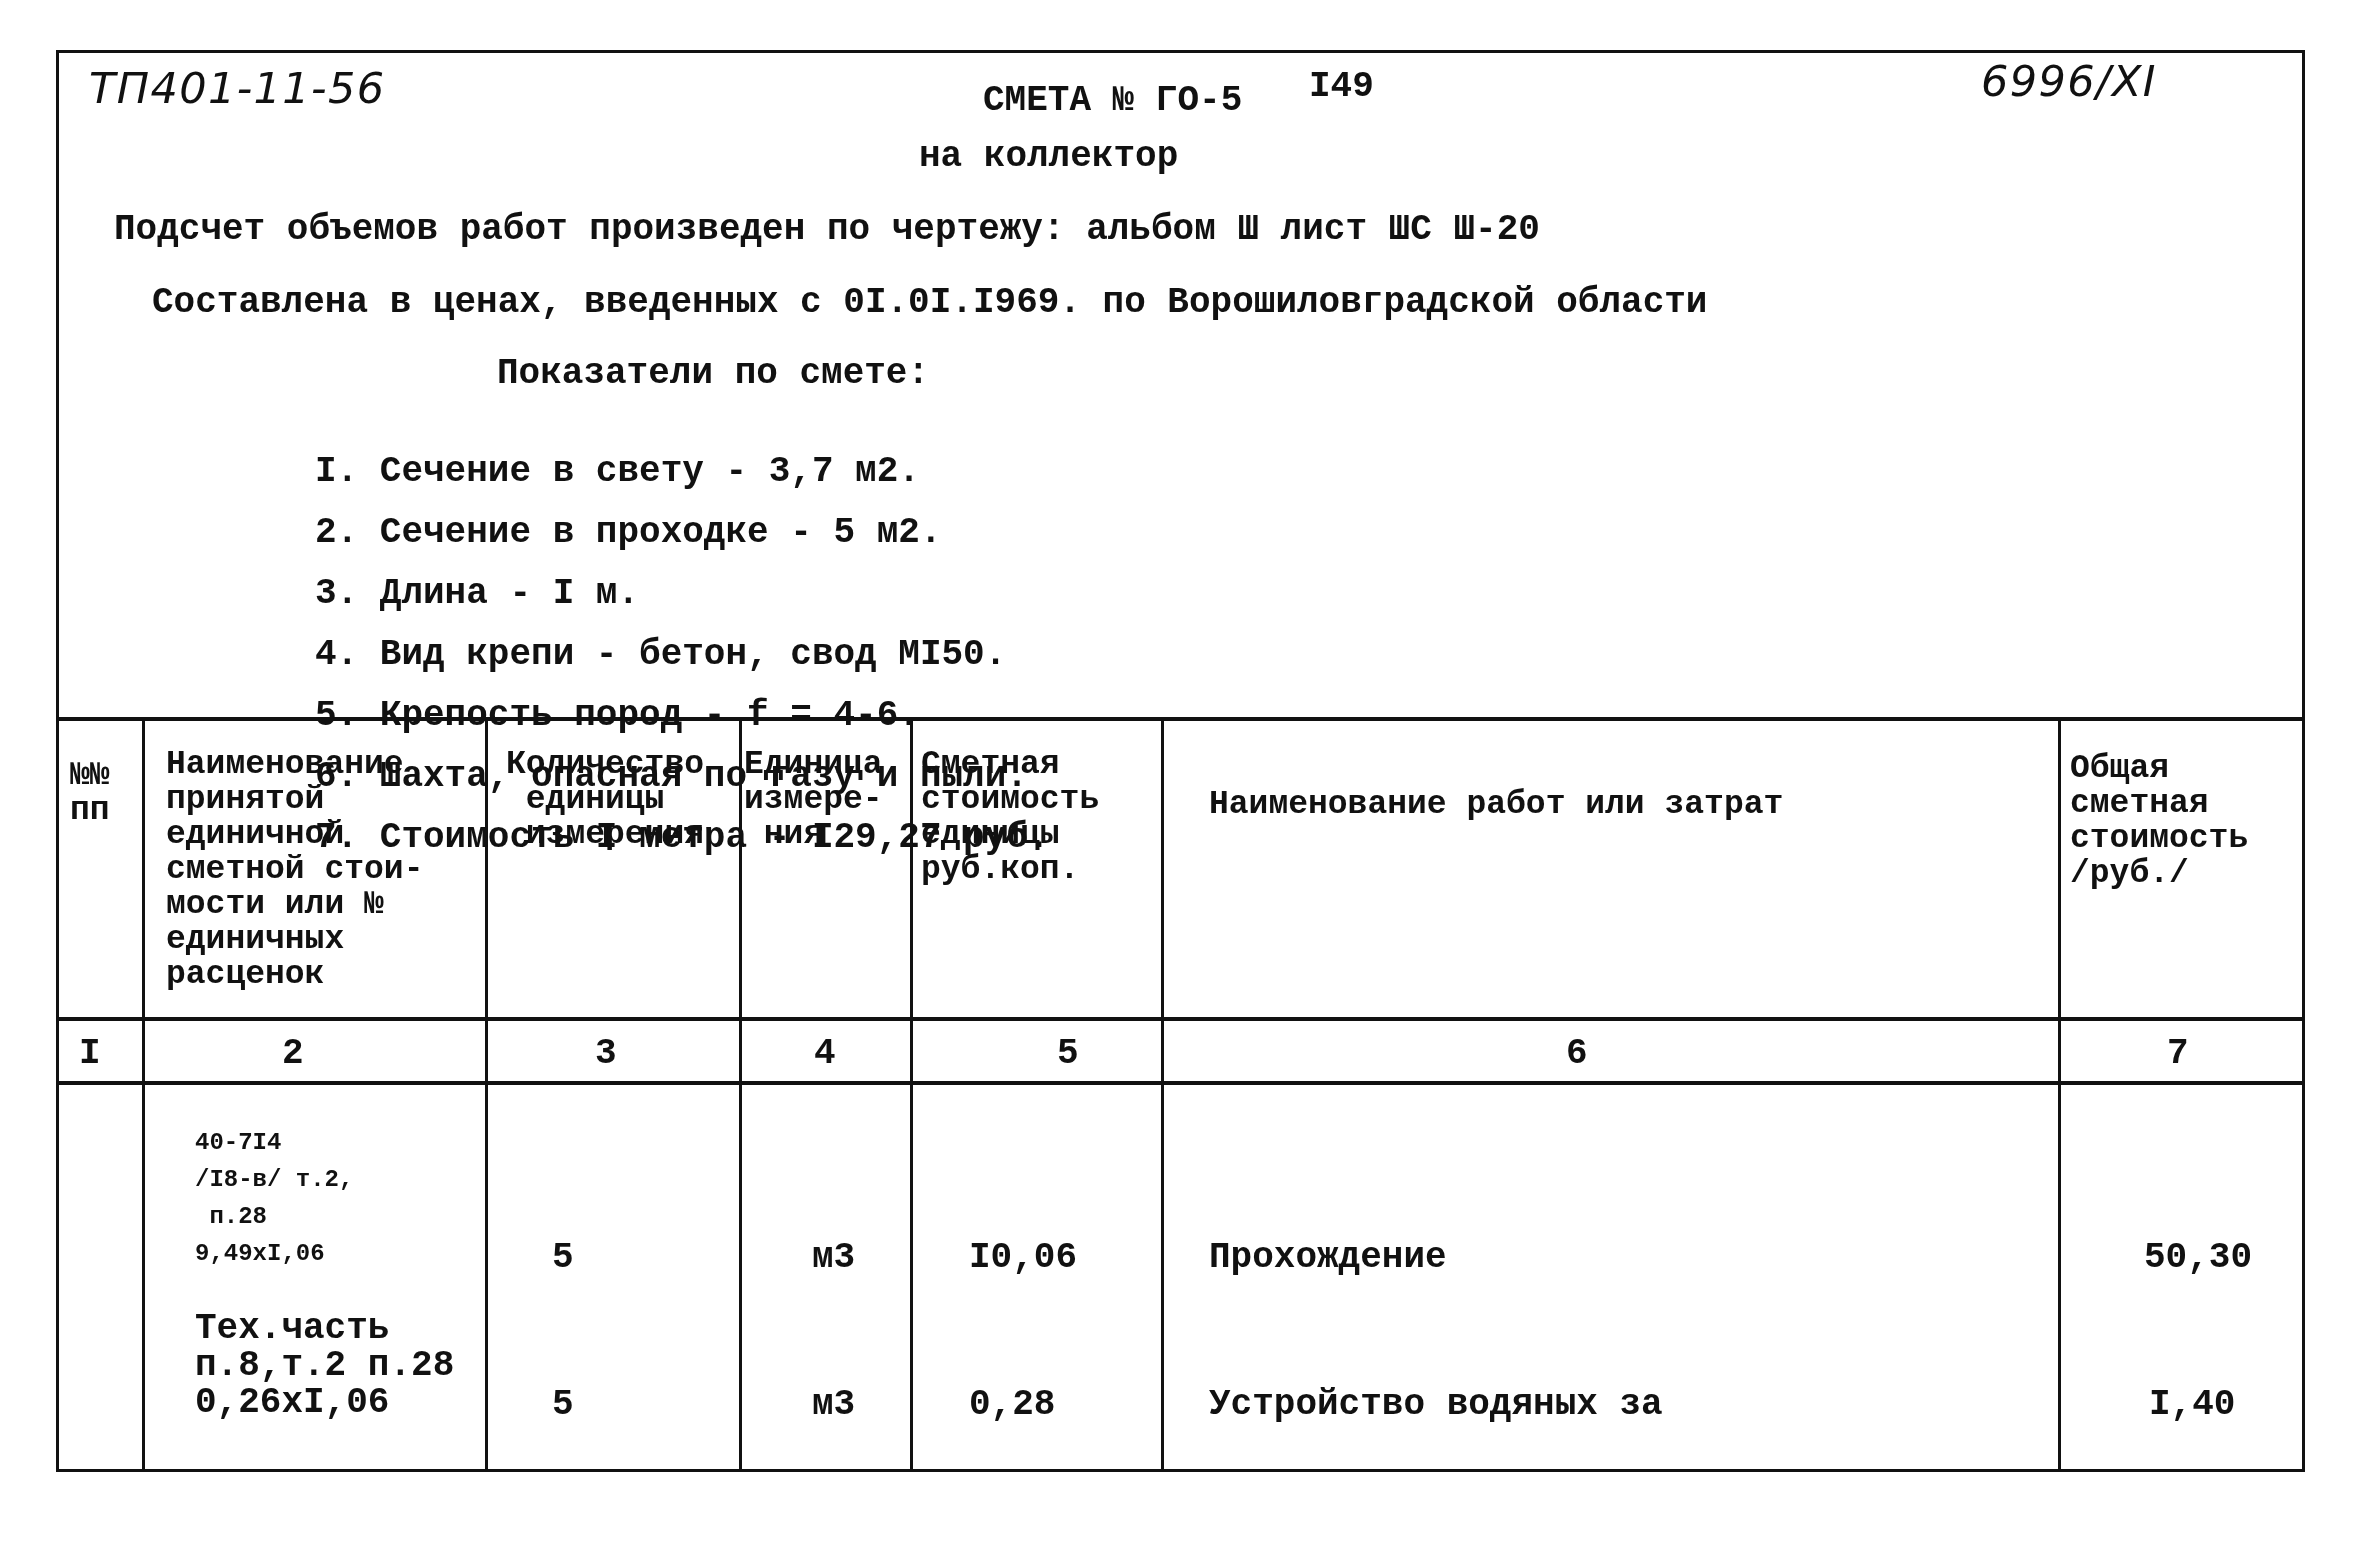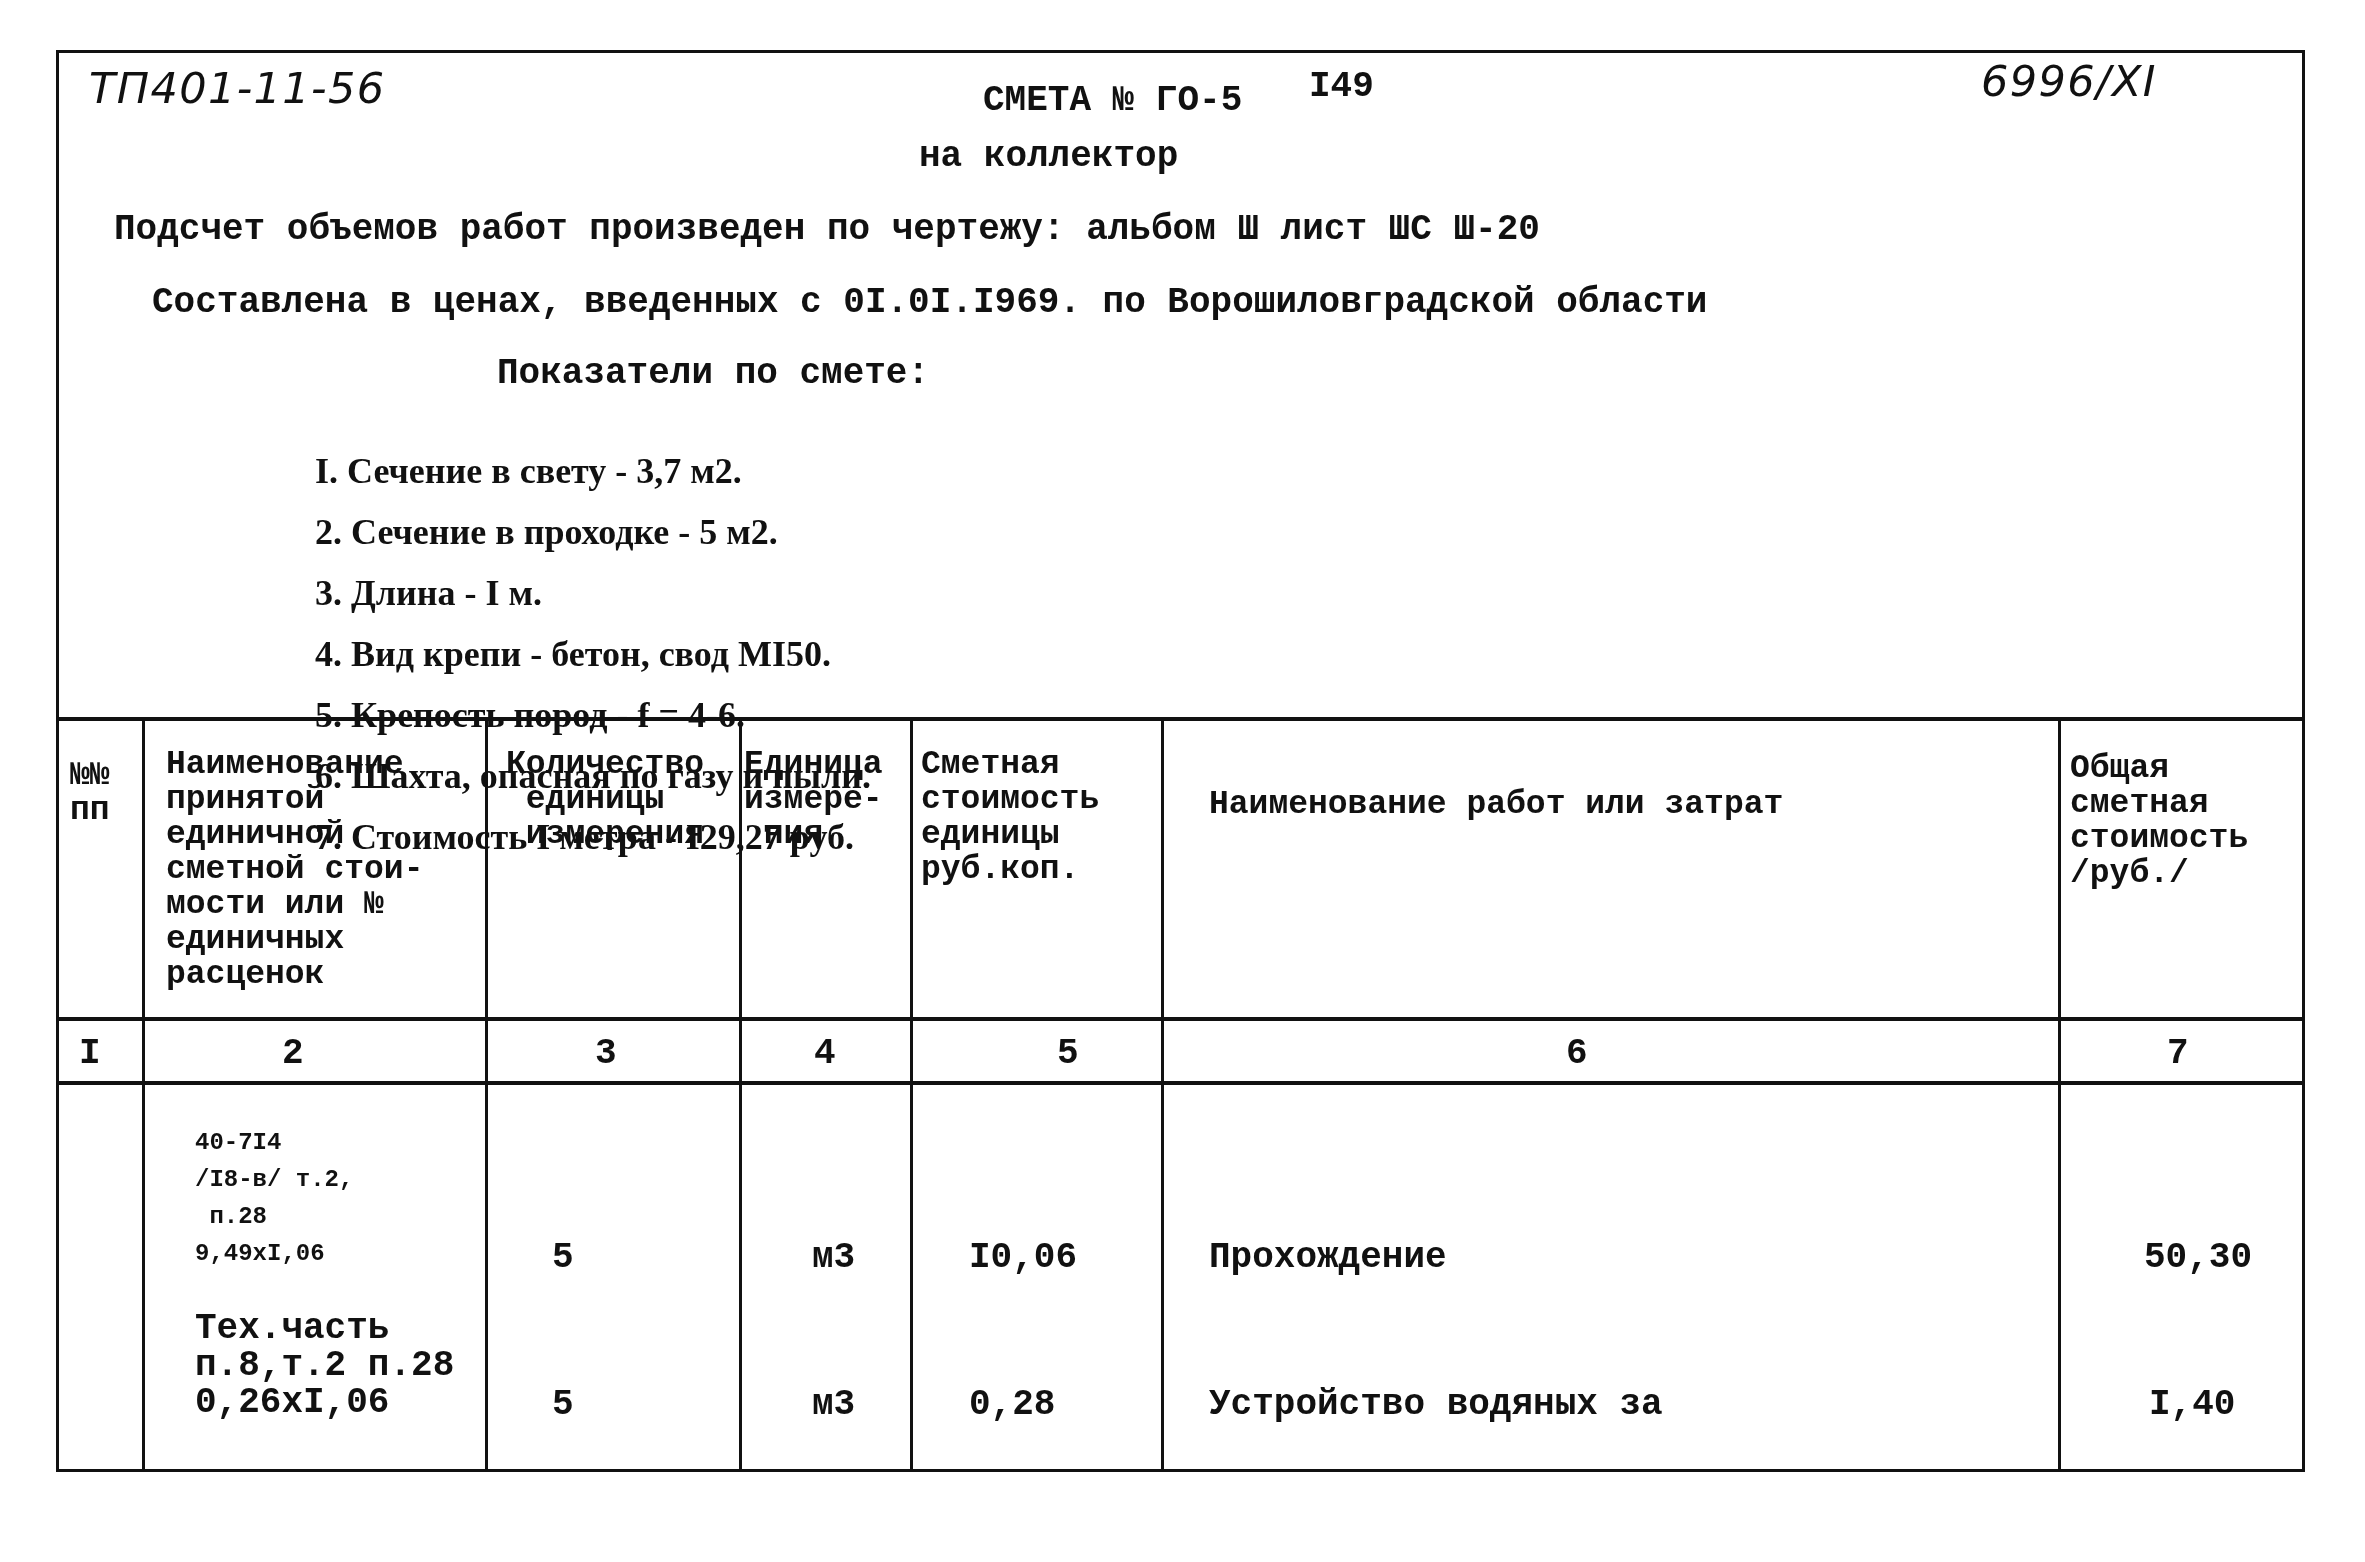--- a/index.html
+++ b/index.html
@@ -3,21 +3,21 @@
 <meta charset="utf-8">
 <style>
   html, body { margin:0; padding:0; background:#fff; }
   body { width:2366px; height:1563px; position:relative; overflow:hidden;
          font-family:"Liberation Mono","DejaVu Sans Mono",monospace; color:#111; }
   .abs { position:absolute; white-space:pre; }
   .frame { position:absolute; left:56px; top:50px; width:2249px; height:1422px;
            border:3.6px solid #111; box-sizing:border-box; }
   .hand { font-family:"DejaVu Sans",sans-serif; font-style:italic; font-size:43px; letter-spacing:1.4px; }
   .t { font-size:36px; font-weight:bold; }
-  .ind { font-size:36px; font-weight:bold; line-height:37px;font-family:Liberation Serif, serif; }
+  .ind { font-size:36px; font-weight:bold; line-height:37px; }
   .hline { position:absolute; background:#111; }
   .vline { position:absolute; background:#111; width:2.9px; }
   .cell { position:absolute; font-size:33px; font-weight:bold; line-height:35px; white-space:pre; }
   .num { font-size:36px; font-weight:bold; }
 </style>
 </head>
 <body>
 
 <div class="frame"></div>
 

